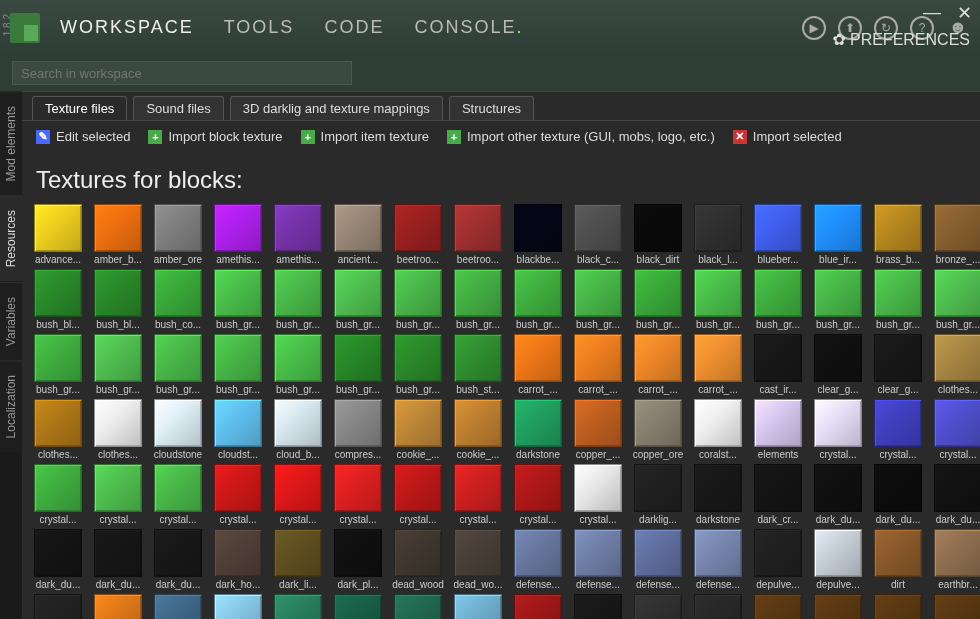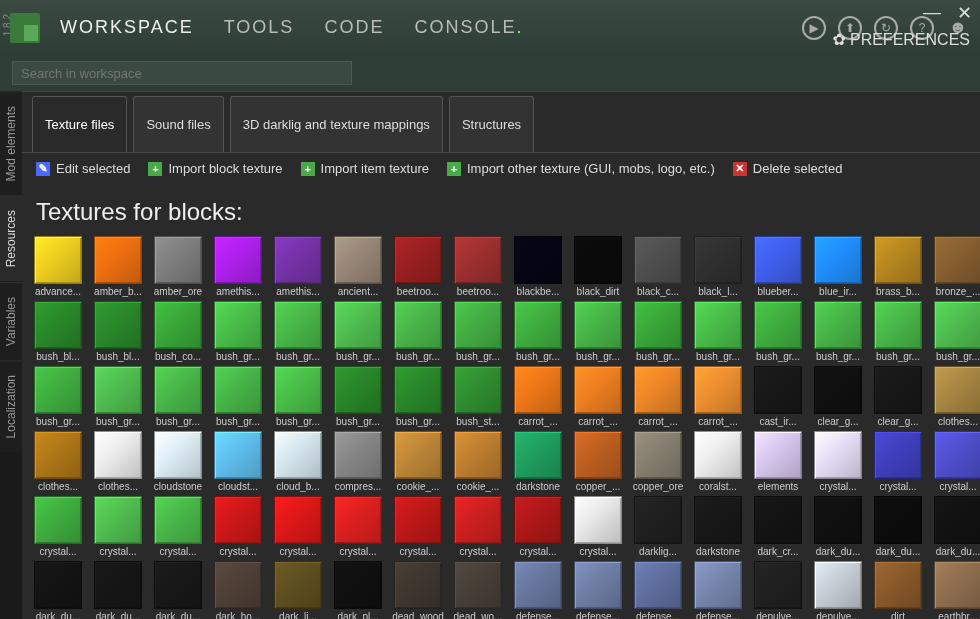--- a/index.html
+++ b/index.html
@@ -18,21 +18,21 @@
 .gear { font-size: 16px; }
 .version-tag { position: absolute; left: 2px; top: 14px; writing-mode: vertical-rl; font-size: 10px; color: #888; transform: rotate(180deg); }
 .sub-bar { height: 36px; background: #2e3d36; display: flex; align-items: center; padding: 0 12px; }
 .search-box { width: 340px; height: 24px; background: #3a4a42; border: 1px solid #4a5a52; color: #999; font-size: 13px; padding: 0 8px; }
 .content-wrap { display: flex; height: calc(619px - 91px); }
 .side-tabs { width: 28px; background: #1a1a1a; display: flex; flex-direction: column; }
 .side-tab { writing-mode: vertical-rl; transform: rotate(180deg); padding: 14px 4px; font-size: 12px; color: #999; text-align: center; cursor: pointer; background: #1e1e1e; border-bottom: 1px solid #333; }
 .side-tab.active { background: #2a2a2a; color: #ddd; }
 .main-panel { flex: 1; background: #2a2a2a; display: flex; flex-direction: column; border-top: 1px solid #444; }
 .tabs-row { display: flex; gap: 6px; padding: 4px 10px 0 10px; border-bottom: 1px solid #444; }
-.tab { padding: 20px 12px; background: #333; border: 1px solid #555; border-bottom: none; font-size: 13px; color: #ddd; cursor: pointer; border-radius: 3px 3px 0 0; }
+.tab { padding: 4px 12px; background: #333; border: 1px solid #555; border-bottom: none; font-size: 13px; color: #ddd; cursor: pointer; border-radius: 3px 3px 0 0; }
 .tab.active { background: #2a2a2a; color: #fff; }
 .toolbar { display: flex; gap: 18px; padding: 8px 14px; align-items: center; font-size: 13px; }
 .tool-btn { display: flex; align-items: center; gap: 6px; cursor: pointer; color: #ddd; }
 .tool-icon { width: 14px; height: 14px; display: inline-flex; align-items: center; justify-content: center; font-size: 11px; font-weight: bold; }
 .icon-edit { background: #4a6aff; color: #fff; }
 .icon-add { background: #4aaa4a; color: #fff; }
 .icon-del { background: #cc3333; color: #fff; }
 .section-title { font-size: 24px; color: #eee; padding: 14px 14px 10px 14px; font-weight: 300; }
 .grid { padding: 0 10px; overflow: hidden; }
 .grid-row { display: flex; gap: 8px; margin-bottom: 4px; justify-content: flex-start; }
@@ -102,21 +102,21 @@
       <div class="tool-btn">
           <span class="tool-icon icon-add">+</span>
           <span>Import item texture</span>
         </div>
       <div class="tool-btn">
           <span class="tool-icon icon-add">+</span>
           <span>Import other texture (GUI, mobs, logo, etc.)</span>
         </div>
       <div class="tool-btn">
           <span class="tool-icon icon-del">✕</span>
-          <span>Delete selected</span>
+          <span>Import selected</span>
         </div>
     </div>
 
     <div class="section-title">Textures for blocks:</div>
 
     <div class="grid" id="tex-grid">
         <div class="grid-row">
           <div class="tex-item">
             <div class="tex-thumb" style="background: linear-gradient(135deg, rgb(255, 239, 37) 0%, rgb(240, 208, 32) 40%, rgb(192, 166, 26) 100%); box-shadow: rgb(144, 125, 19) 0px 0px 0px 1px inset, rgb(255, 255, 40) 2px 2px 0px inset, rgb(168, 146, 22) -2px -2px 0px inset;"></div>
             <div class="tex-label">advance...</div>
@@ -147,26 +147,26 @@
           </div>
           <div class="tex-item">
             <div class="tex-thumb" style="background: linear-gradient(135deg, rgb(184, 55, 55) 0%, rgb(160, 48, 48) 40%, rgb(128, 38, 38) 100%); box-shadow: rgb(96, 29, 29) 0px 0px 0px 1px inset, rgb(200, 60, 60) 2px 2px 0px inset, rgb(112, 34, 34) -2px -2px 0px inset;"></div>
             <div class="tex-label">beetroo...</div>
           </div>
           <div class="tex-item">
             <div class="tex-thumb" style="background: linear-gradient(135deg, rgb(6, 6, 24) 0%, rgb(5, 5, 21) 40%, rgb(4, 4, 17) 100%); box-shadow: rgb(3, 3, 13) 0px 0px 0px 1px inset, rgb(6, 6, 26) 2px 2px 0px inset, rgb(4, 4, 15) -2px -2px 0px inset;"></div>
             <div class="tex-label">blackbe...</div>
           </div>
           <div class="tex-item">
+            <div class="tex-thumb" style="background: linear-gradient(135deg, rgb(92, 92, 92) 0%, rgb(80, 80, 80) 40%, rgb(64, 64, 64) 100%); box-shadow: rgb(48, 48, 48) 0px 0px 0px 1px inset, rgb(100, 100, 100) 2px 2px 0px inset, rgb(56, 56, 56) -2px -2px 0px inset;"></div>
+            <div class="tex-label">black_c...</div>
+          </div>
+          <div class="tex-item">
             <div class="tex-thumb" style="background: linear-gradient(135deg, rgb(12, 12, 12) 0%, rgb(10, 10, 10) 40%, rgb(8, 8, 8) 100%); box-shadow: rgb(6, 6, 6) 0px 0px 0px 1px inset, rgb(13, 13, 13) 2px 2px 0px inset, rgb(7, 7, 7) -2px -2px 0px inset;"></div>
             <div class="tex-label">black_dirt</div>
-          </div>
-          <div class="tex-item">
-            <div class="tex-thumb" style="background: linear-gradient(135deg, rgb(92, 92, 92) 0%, rgb(80, 80, 80) 40%, rgb(64, 64, 64) 100%); box-shadow: rgb(48, 48, 48) 0px 0px 0px 1px inset, rgb(100, 100, 100) 2px 2px 0px inset, rgb(56, 56, 56) -2px -2px 0px inset;"></div>
-            <div class="tex-label">black_c...</div>
           </div>
           <div class="tex-item">
             <div class="tex-thumb" style="background: linear-gradient(135deg, rgb(55, 55, 55) 0%, rgb(48, 48, 48) 40%, rgb(38, 38, 38) 100%); box-shadow: rgb(29, 29, 29) 0px 0px 0px 1px inset, rgb(60, 60, 60) 2px 2px 0px inset, rgb(34, 34, 34) -2px -2px 0px inset;"></div>
             <div class="tex-label">black_l...</div>
           </div>
           <div class="tex-item">
             <div class="tex-thumb" style="background: linear-gradient(135deg, rgb(74, 110, 255) 0%, rgb(64, 96, 240) 40%, rgb(51, 77, 192) 100%); box-shadow: rgb(38, 58, 144) 0px 0px 0px 1px inset, rgb(80, 120, 255) 2px 2px 0px inset, rgb(45, 67, 168) -2px -2px 0px inset;"></div>
             <div class="tex-label">blueber...</div>
           </div>
           <div class="tex-item">

